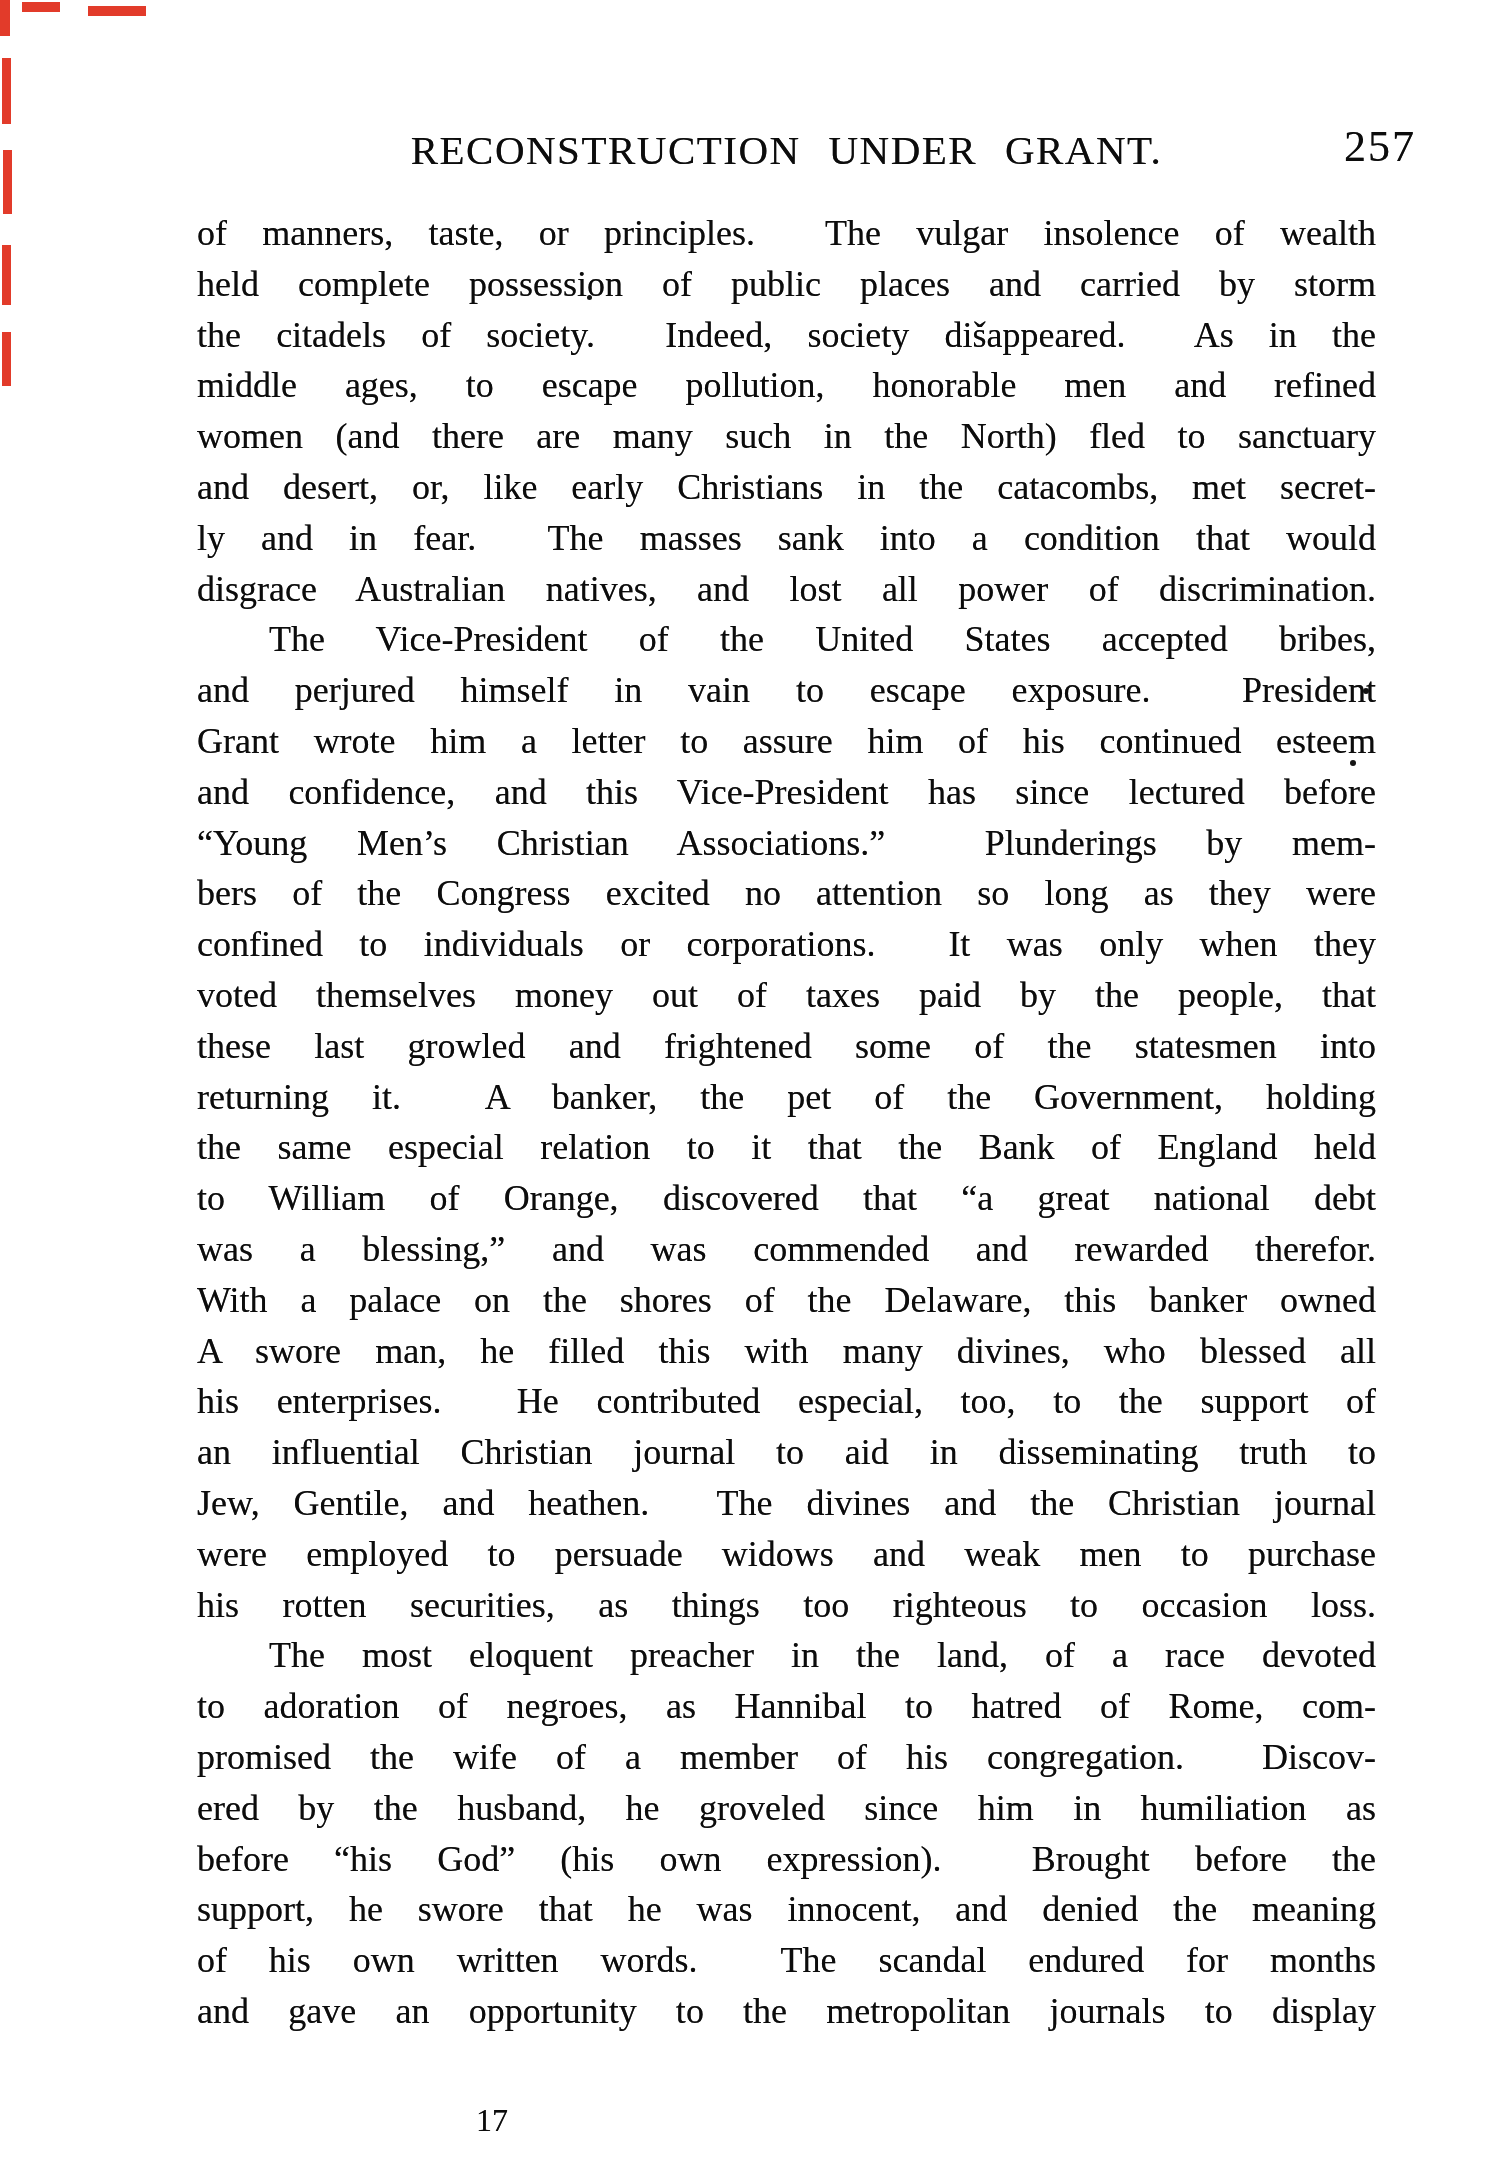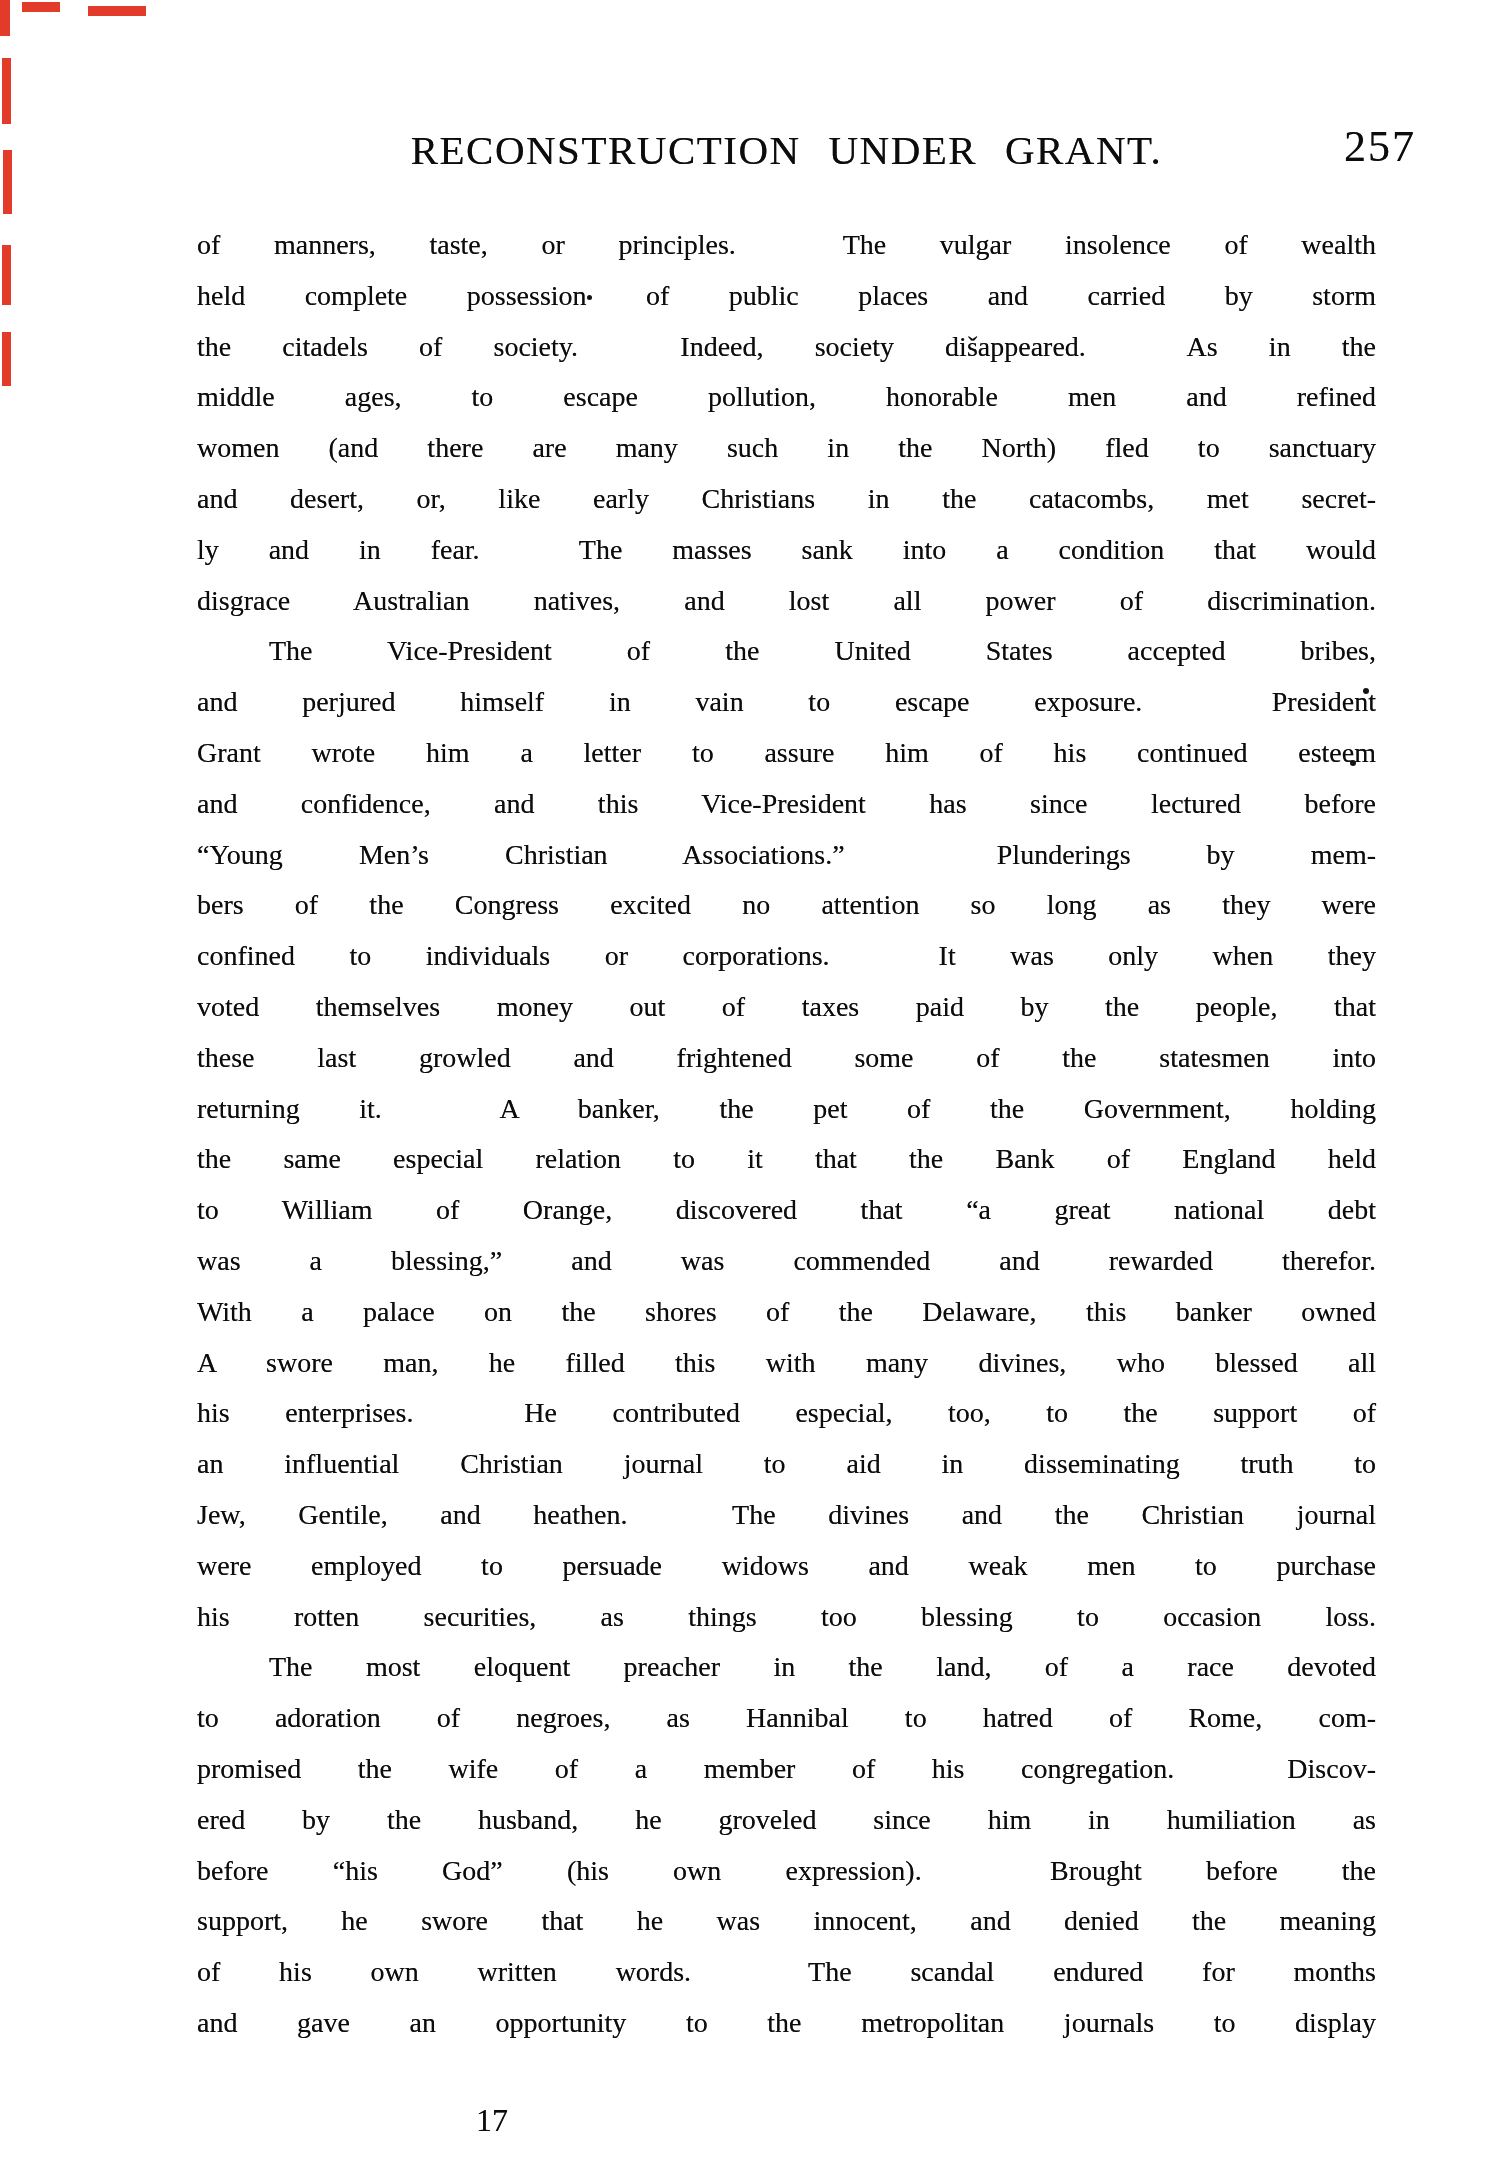--- a/index.html
+++ b/index.html
@@ -23,22 +23,22 @@
     text-shadow:0 0 0.5px rgba(0,0,0,.65);
   }
   .page-number{
     position:absolute;top:121px;left:1344px;
     font-size:44px;
     letter-spacing:2px;
     text-shadow:0 0 0.5px rgba(0,0,0,.65);
   }
 
   .text-block{
-    position:absolute;left:197px;top:220px;width:1179px;
-    font-size:28px;
+    position:absolute;left:197px;top:208px;width:1179px;
+    font-size:36px;
     line-height:50.8px;
     text-shadow:0 0 0.5px rgba(0,0,0,.6);
   }
   .line{
     text-align:justify;
     text-align-last:justify;
     -moz-text-align-last:justify;
     text-justify:inter-word;
     white-space:pre-wrap;
   }
@@ -83,21 +83,21 @@
       <div class="line">returning it.  A banker, the pet of the Government, holding</div>
       <div class="line">the same especial relation to it that the Bank of England held</div>
       <div class="line">to William of Orange, discovered that “a great national debt</div>
       <div class="line">was a blessing,” and was commended and rewarded therefor.</div>
       <div class="line">With a palace on the shores of the Delaware, this banker owned</div>
       <div class="line">A swore man, he filled this with many divines, who blessed all</div>
       <div class="line">his enterprises.  He contributed especial, too, to the support of</div>
       <div class="line">an influential Christian journal to aid in disseminating truth to</div>
       <div class="line">Jew, Gentile, and heathen.  The divines and the Christian journal</div>
       <div class="line">were employed to persuade widows and weak men to purchase</div>
-      <div class="line">his rotten securities, as things too blessing to occasion loss.</div>
+      <div class="line">his rotten securities, as things too righteous to occasion loss.</div>
       <div class="line indent">The most eloquent preacher in the land, of a race devoted</div>
       <div class="line">to adoration of negroes, as Hannibal to hatred of Rome, com-</div>
       <div class="line">promised the wife of a member of his congregation.  Discov-</div>
       <div class="line">ered by the husband, he groveled since him in humiliation as</div>
       <div class="line">before “his God” (his own expression).  Brought before the</div>
       <div class="line">support, he swore that he was innocent, and denied the meaning</div>
       <div class="line">of his own written words.  The scandal endured for months</div>
       <div class="line">and gave an opportunity to the metropolitan journals to display</div>
     </div>
 

